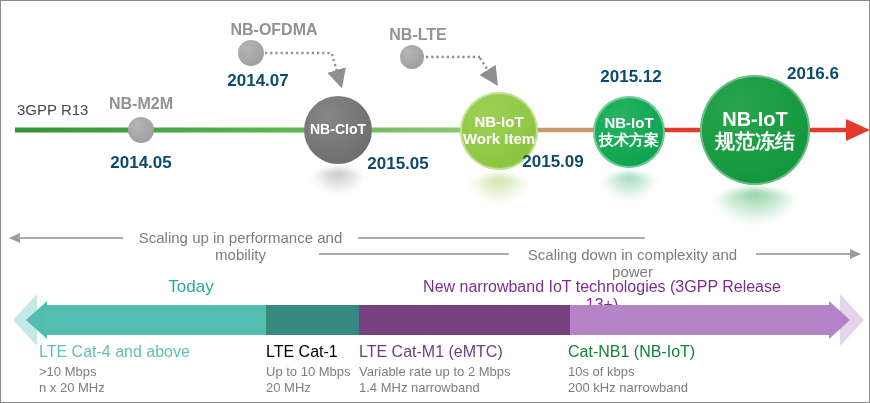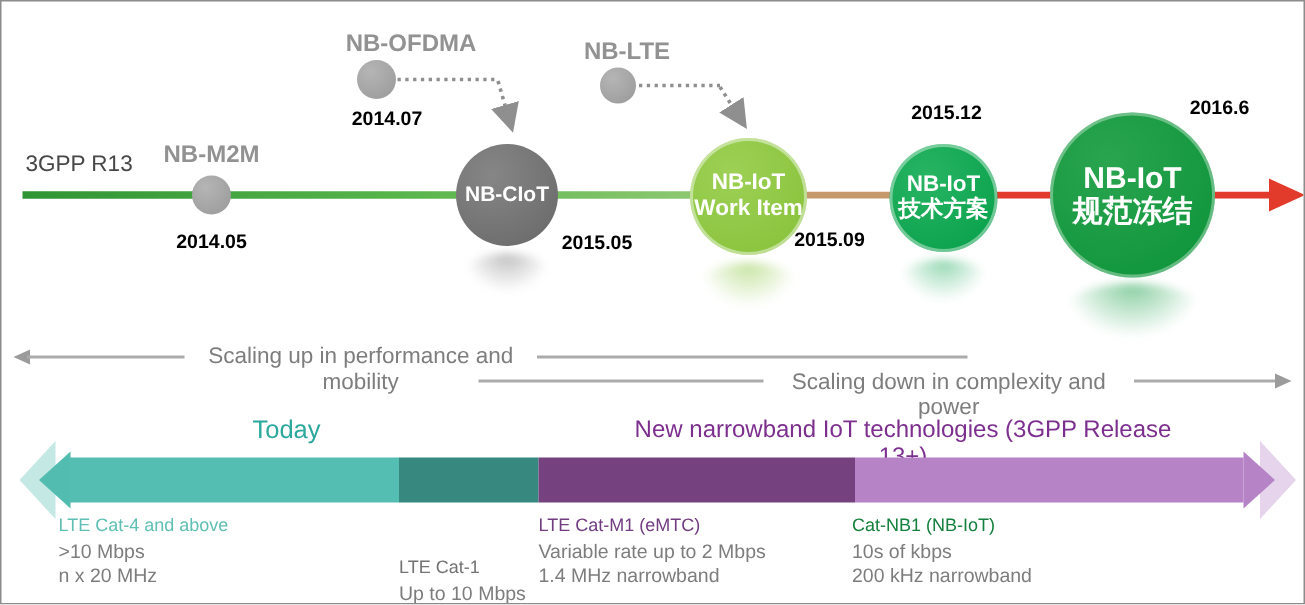--- a/index.html
+++ b/index.html
@@ -15,29 +15,29 @@
     text-align:center;color:#fff;font-weight:bold;line-height:1.12;
   }
   .c-gray-sm{background:radial-gradient(circle at 35% 30%, #b5b5b5, #989898);}
   .c-ciot{background:radial-gradient(circle at 35% 30%, #868686, #676767);}
   .c-work{background:radial-gradient(circle at 35% 30%, #9dd055, #86c138);box-shadow:inset 0 0 0 2px rgba(255,255,255,.45);}
   .c-tech{background:radial-gradient(circle at 35% 30%, #27b463, #059e48);box-shadow:inset 0 0 0 2px rgba(255,255,255,.4);}
   .c-freeze{background:radial-gradient(circle at 35% 30%, #2aa44f, #0a9338);box-shadow:inset 0 0 0 2px rgba(255,255,255,.35);}
   .refl{position:absolute;border-radius:50%;filter:blur(3px);}
   
   .ms-label{position:absolute;text-align:center;font-weight:bold;font-size:16px;color:#929292;}
-  .ms-date{position:absolute;text-align:center;font-weight:bold;font-size:13px;color:#000000;}
+  .ms-date{position:absolute;text-align:center;font-weight:bold;font-size:17px;color:#0c4a6e;}
   .release{position:absolute;font-size:15px;color:#474747;}
   .scale-text{position:absolute;font-size:15px;color:#7d7d7d;text-align:center;}
   .scale-line{position:absolute;height:2px;background:#ababab;}
   .tri{position:absolute;width:0;height:0;}
   
   .band-seg{position:absolute;top:304px;height:30px;}
   .band-head{position:absolute;text-align:center;font-size:16px;}
-  .col-name{font-size:12px;margin-bottom:3px;}
+  .col-name{font-size:16px;margin-bottom:3px;}
   .col-sub{font-size:13px;color:#7d7d7d;line-height:16px;}
   .band-col{position:absolute;top:342px;}
 </style>
 </head>
 <body>
 
 <div id="stage">
 
   <svg class="abs" style="left:0;top:0" width="868" height="401">
     <defs>
@@ -135,21 +135,21 @@
   <div class="band-seg" style="left:569px;width:259px;background:#b583c6;"></div>
   <div class="tri" style="left:828px;top:300px;border-top:19px solid transparent;border-bottom:19px solid transparent;border-left:21px solid #b583c6;"></div>
   <div class="tri" style="left:839px;top:293px;border-top:26px solid transparent;border-bottom:26px solid transparent;border-left:24px solid rgba(181,131,198,.35);"></div>
 
   <div class="band-col" style="left:38px;width:215px;">
     <div class="col-name" style="color:#5fbfb4;">LTE Cat-4 and above</div>
     <div class="col-sub">&gt;10 Mbps</div>
     <div class="col-sub">n x 20 MHz</div>
   </div>
   <div class="band-col" style="left:265px;width:90px;">
-    <div class="col-name" style="color:#737373;margin-top:28px;">LTE Cat-1</div>
+    <div class="col-name" style="color:#000000;">LTE Cat-1</div>
     <div class="col-sub">Up to 10 Mbps</div>
     <div class="col-sub">20 MHz</div>
   </div>
   <div class="band-col" style="left:358px;width:200px;">
     <div class="col-name" style="color:#713c80;">LTE Cat-M1 (eMTC)</div>
     <div class="col-sub">Variable rate up to 2 Mbps</div>
     <div class="col-sub">1.4 MHz narrowband</div>
   </div>
   <div class="band-col" style="left:567px;width:220px;">
     <div class="col-name" style="color:#15803d;">Cat-NB1 (NB-IoT)</div>

